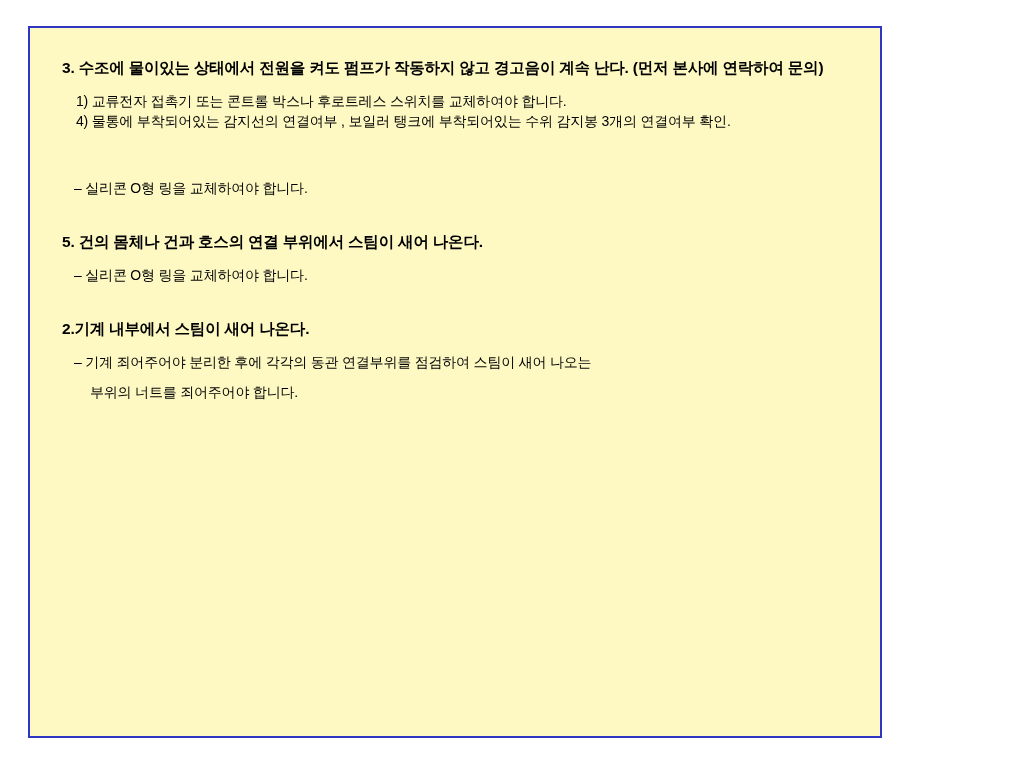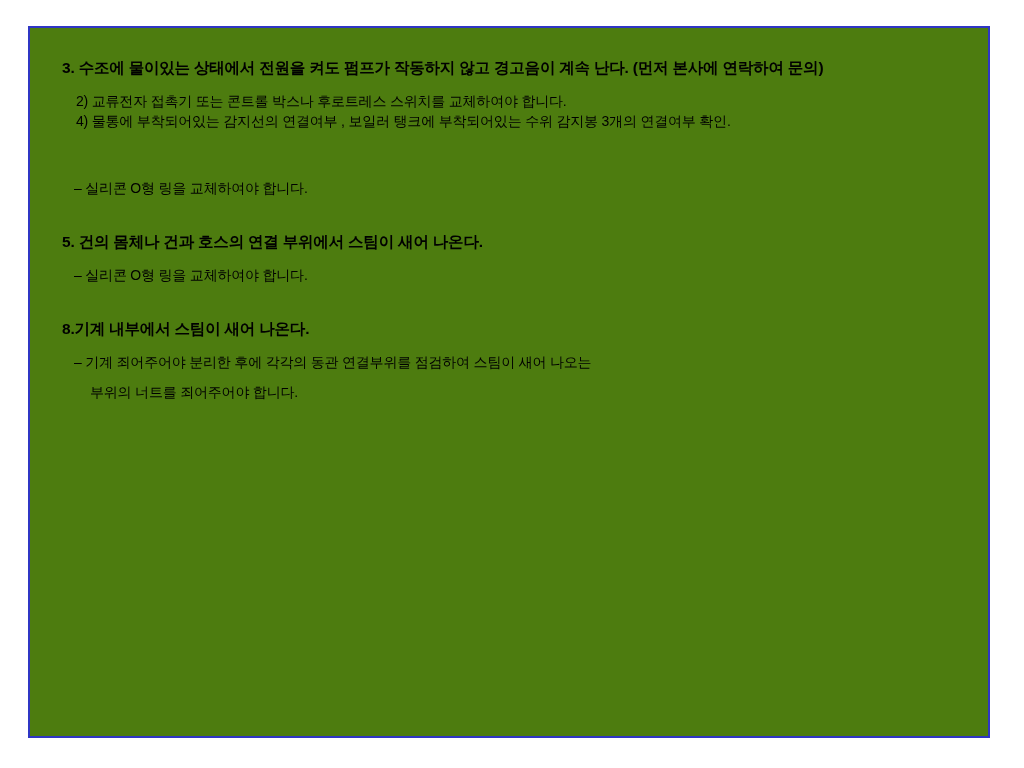--- a/index.html
+++ b/index.html
@@ -10,24 +10,24 @@
     width: 1024px;
     height: 768px;
     background: #ffffff;
     font-family: "Liberation Sans", sans-serif;
     overflow: hidden;
   }
   .slide {
     position: absolute;
     left: 28px;
     top: 26px;
-    width: 962px;
+    width: 854px;
     height: 712px;
     border: 2px solid #2f36c4;
-    background: #4d7c0f;
+    background: #fef9c3;
     box-sizing: border-box;
   }
   .content {
     position: absolute;
     left: 32px;
     top: 30px;
     right: 28px;
   }
   .heading {
     font-size: 15.5px;
@@ -65,21 +65,21 @@
 </style>
 </head>
 <body>
 
 <div class="slide">
   <div class="content">
 
     <div class="block">
       <p class="heading">3. 수조에 물이있는 상태에서 전원을 켜도 펌프가 작동하지 않고 경고음이 계속 난다. (먼저 본사에 연락하여 문의)</p>
       <div class="gap-after-heading"></div>
-      <p class="sub indent1">2) 교류전자 접촉기 또는 콘트롤 박스나 후로트레스 스위치를 교체하여야 합니다.</p>
+      <p class="sub indent1">1) 교류전자 접촉기 또는 콘트롤 박스나 후로트레스 스위치를 교체하여야 합니다.</p>
       <p class="sub indent1">4) 물통에 부착되어있는 감지선의 연결여부 , 보일러 탱크에 부착되어있는 수위 감지봉 3개의 연결여부 확인.</p>
     </div>
 
     <div class="section-gap"></div>
 
     <div class="block">
       <div class="gap-after-heading"></div>
       <p class="sub indent2">– 실리콘 O형 링을 교체하여야 합니다.</p>
     </div>
 
@@ -87,21 +87,21 @@
 
     <div class="block">
       <p class="heading">5. 건의 몸체나 건과 호스의 연결 부위에서 스팀이 새어 나온다.</p>
       <div class="gap-after-heading"></div>
       <p class="sub indent2">– 실리콘 O형 링을 교체하여야 합니다.</p>
     </div>
 
     <div class="section-gap"></div>
 
     <div class="block">
-      <p class="heading">8.기계 내부에서 스팀이 새어 나온다.</p>
+      <p class="heading">2.기계 내부에서 스팀이 새어 나온다.</p>
       <div class="gap-after-heading"></div>
       <p class="sub indent2">– 기계 죄어주어야 분리한 후에 각각의 동관 연결부위를 점검하여 스팀이 새어 나오는</p>
       <div style="height:10px"></div>
       <p class="sub indent3">부위의 너트를 죄어주어야 합니다.</p>
     </div>
 
   </div>
 </div>
 
 </body></html>

